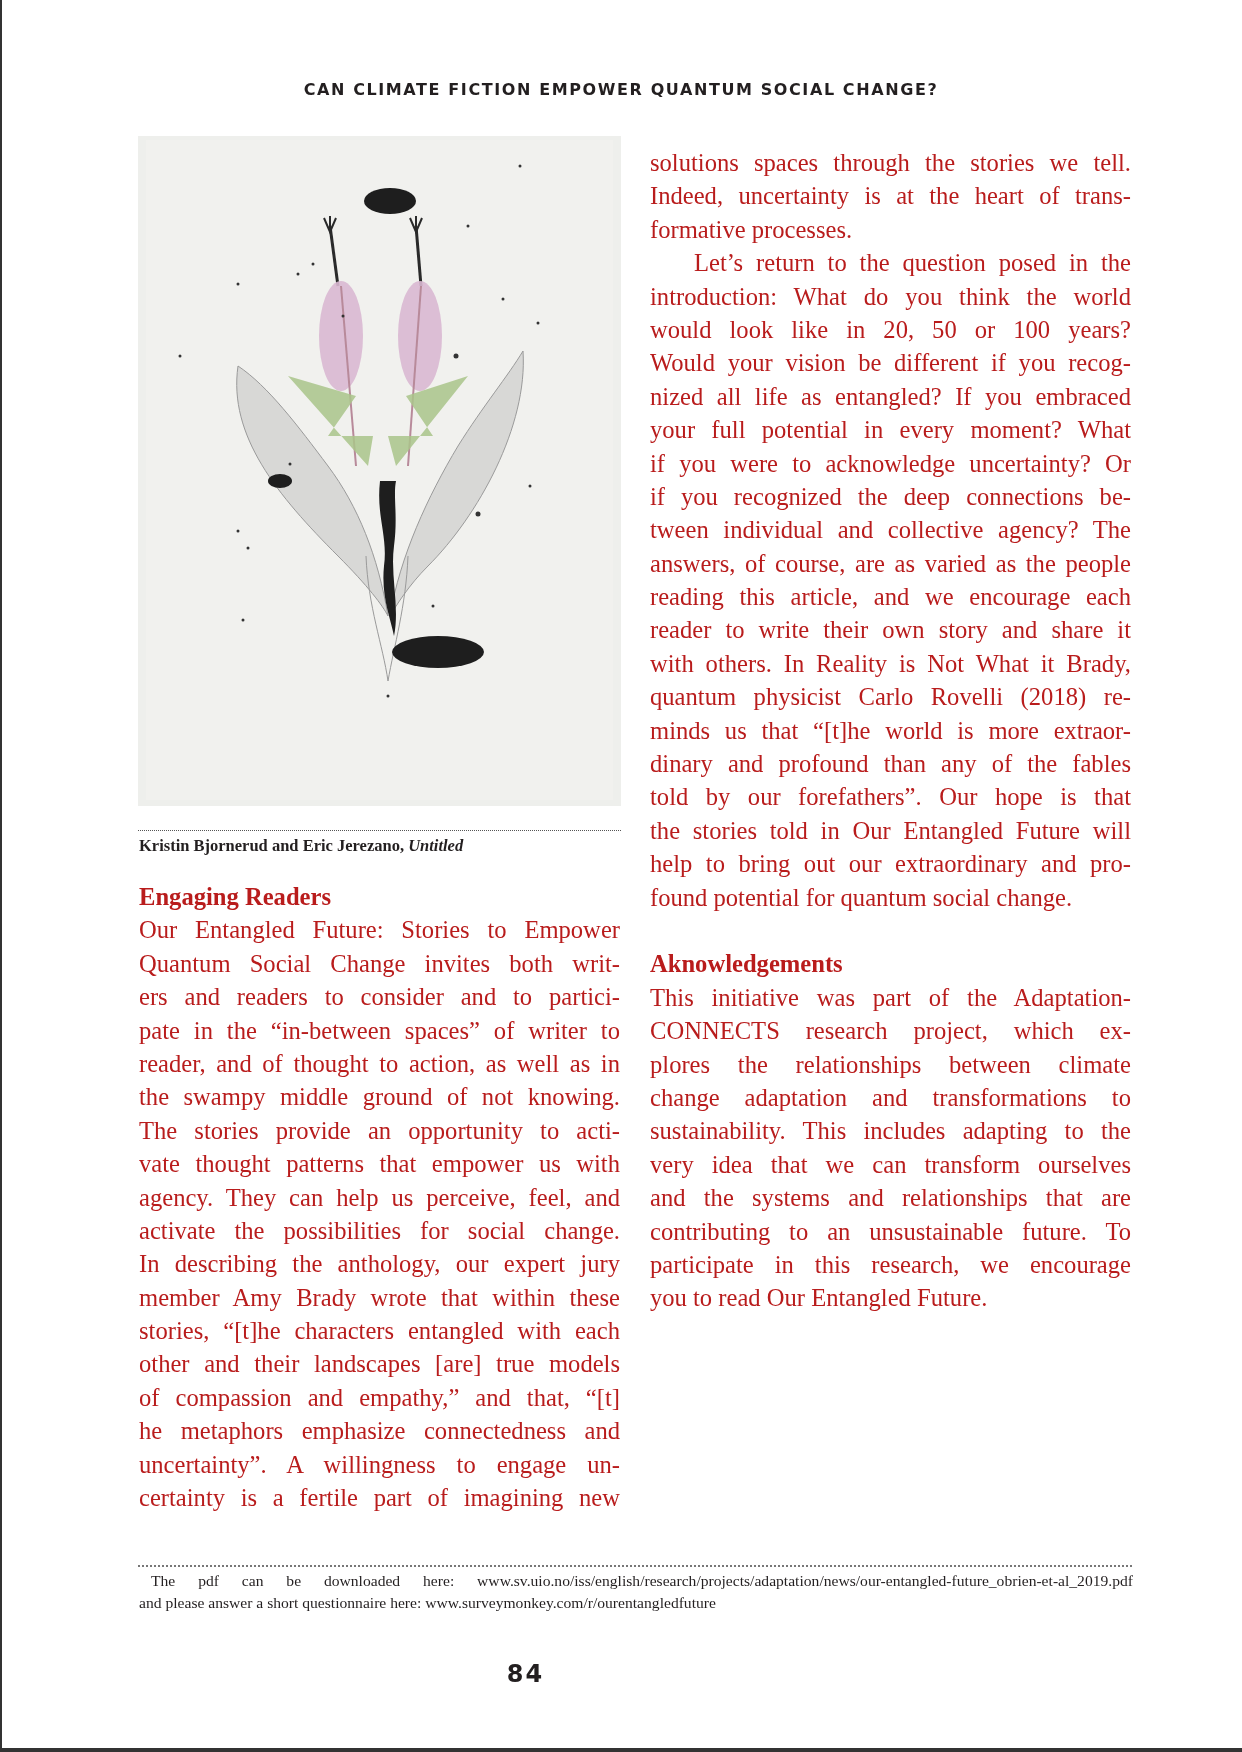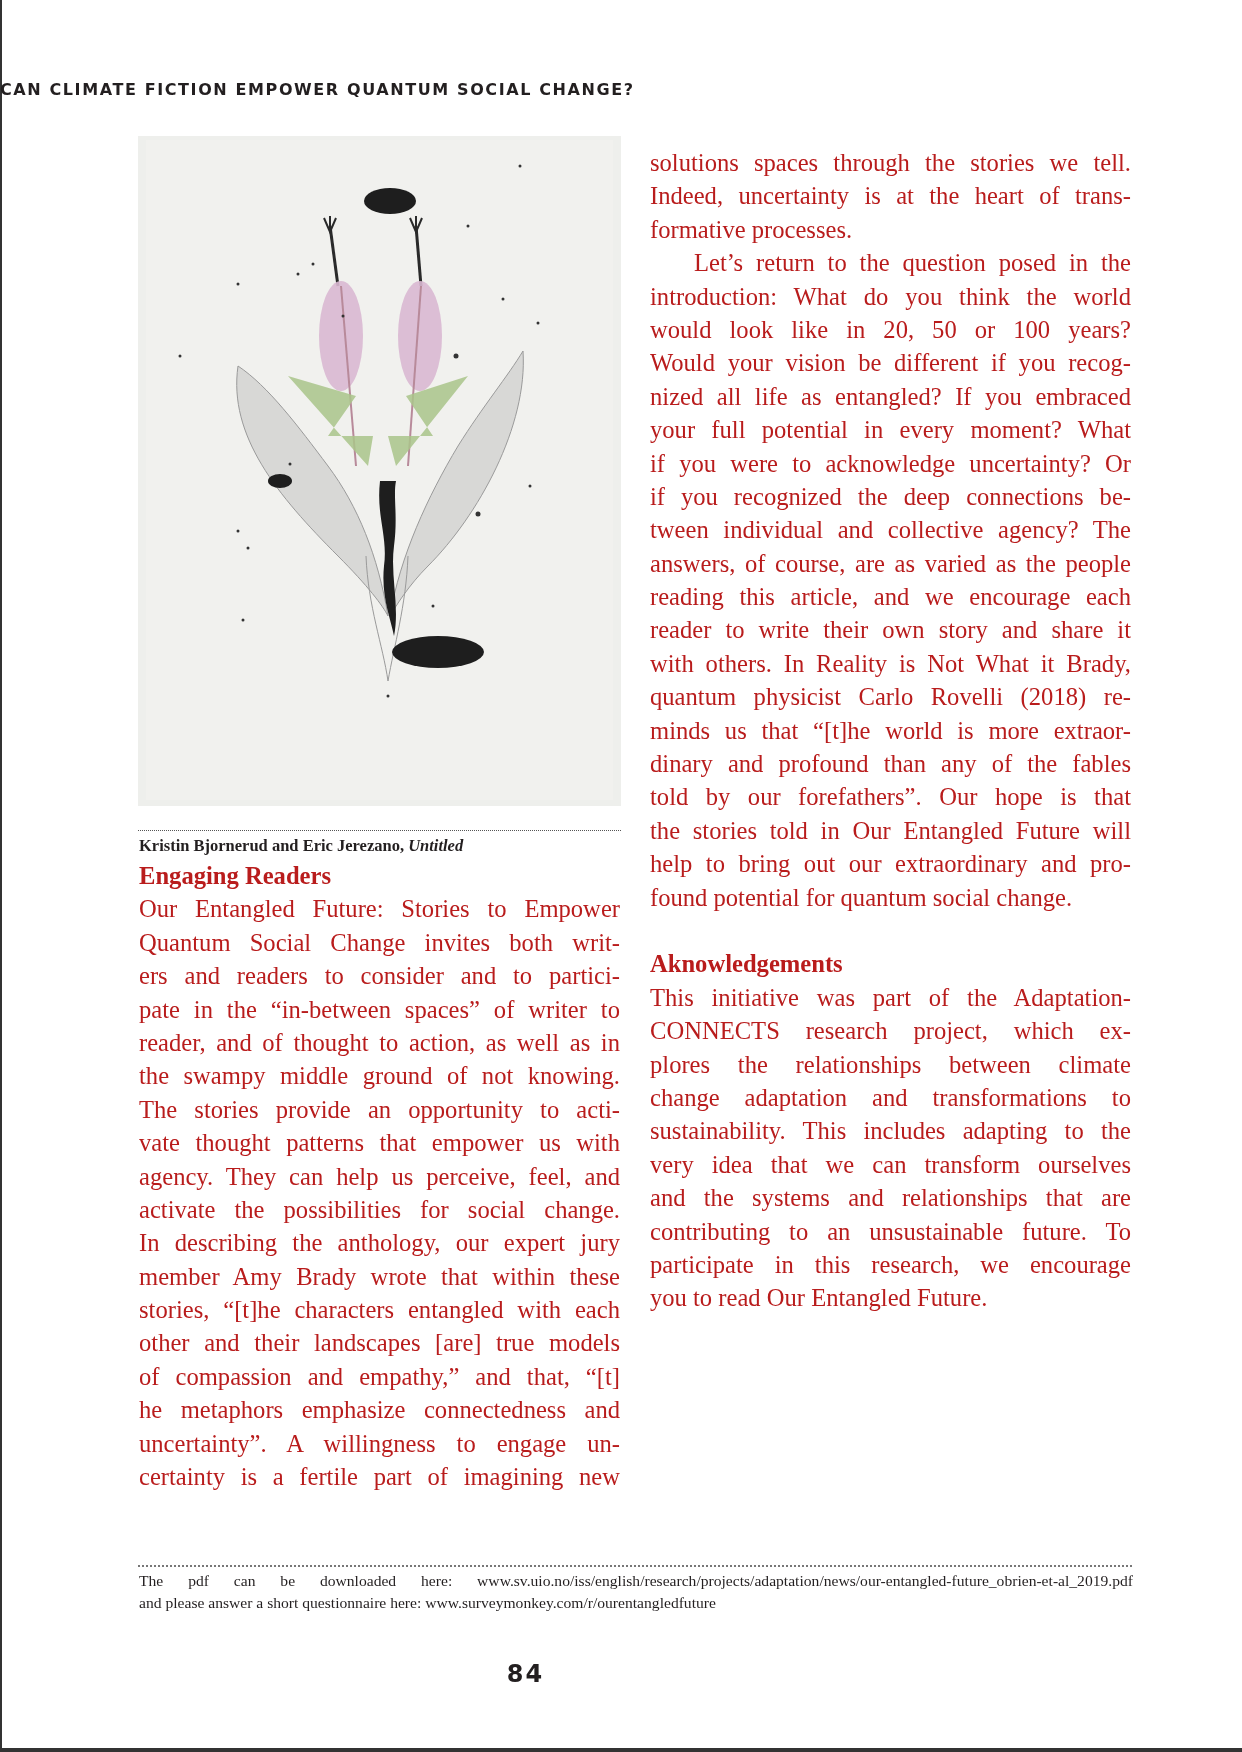--- a/index.html
+++ b/index.html
@@ -4,21 +4,21 @@
 <style>
   html, body { margin: 0; padding: 0; }
   body {
     width: 1242px; height: 1752px; background: #ffffff; position: relative; overflow: hidden;
     font-family: "Liberation Serif", "DejaVu Serif", serif; color: #231f20;
   }
   .page-border-left { position: absolute; left: 0; top: 0; width: 2px; height: 1752px; background: #333333; }
   .page-border-bottom { position: absolute; left: 0; bottom: 0; width: 1242px; height: 4px; background: #333333; }
 
   .running-header {
-    position: absolute; top: 80px; left: 0; width: 1242px; text-align: left;
+    position: absolute; top: 80px; left: 0; width: 1242px; text-align: center;
     font-family: "DejaVu Sans", "Liberation Sans", sans-serif; font-weight: bold;
     font-size: 16px; letter-spacing: 1.6px; color: #231f20;
   }
 
   .artwork {
     position: absolute; left: 138px; top: 136px; width: 483px; height: 670px;
     background: #eeefec; box-shadow: inset 0 0 0 6px #e6e8ea;
   }
   .artwork svg { width: 100%; height: 100%; display: block; }
 
@@ -31,29 +31,29 @@
   }
   .caption i { font-style: italic; }
 
   .col { position: absolute; width: 481px; font-size: 24.6px; line-height: 33.4px; color: #b91c1c; }
   .col .line { display: block; text-align: justify; text-align-last: justify; white-space: nowrap; height: 33.4px; }
   .col .line.last { text-align-last: left; }
   .col .line.indent { padding-left: 44px; }
   .col .heading { font-weight: bold; text-align: left; text-align-last: left; }
   .col .spacer { display: block; height: 33.4px; }
 
-  .col-left { left: 139px; top: 859px; }
+  .col-left { left: 139px; top: 880px; }
   .col-right { left: 650px; top: 146px; }
 
   .footnote-rule {
     position: absolute; left: 138px; top: 1565px; width: 994px; height: 0; border-top: 2px dotted #777;
   }
   .footnote { position: absolute; left: 139px; top: 1570px; width: 994px; font-size: 15.6px; line-height: 22px; color: #231f20; }
   .footnote .fline { display: block; white-space: nowrap; }
-  .footnote .fline.j { text-align: justify; text-align-last: justify; }
+  .footnote .fline.j { text-align: justify; text-align-last: justify; margin-left: 12px; }
 
   .page-number {
     position: absolute; top: 1660px; left: 0; width: 1051px; text-align: center;
     font-family: "DejaVu Sans", "Liberation Sans", sans-serif; font-weight: bold; font-size: 24px; letter-spacing: 2px; color: #231f20;
   }
 </style>
 </head>
 <body>
 
 <div class="page-border-left"></div>

